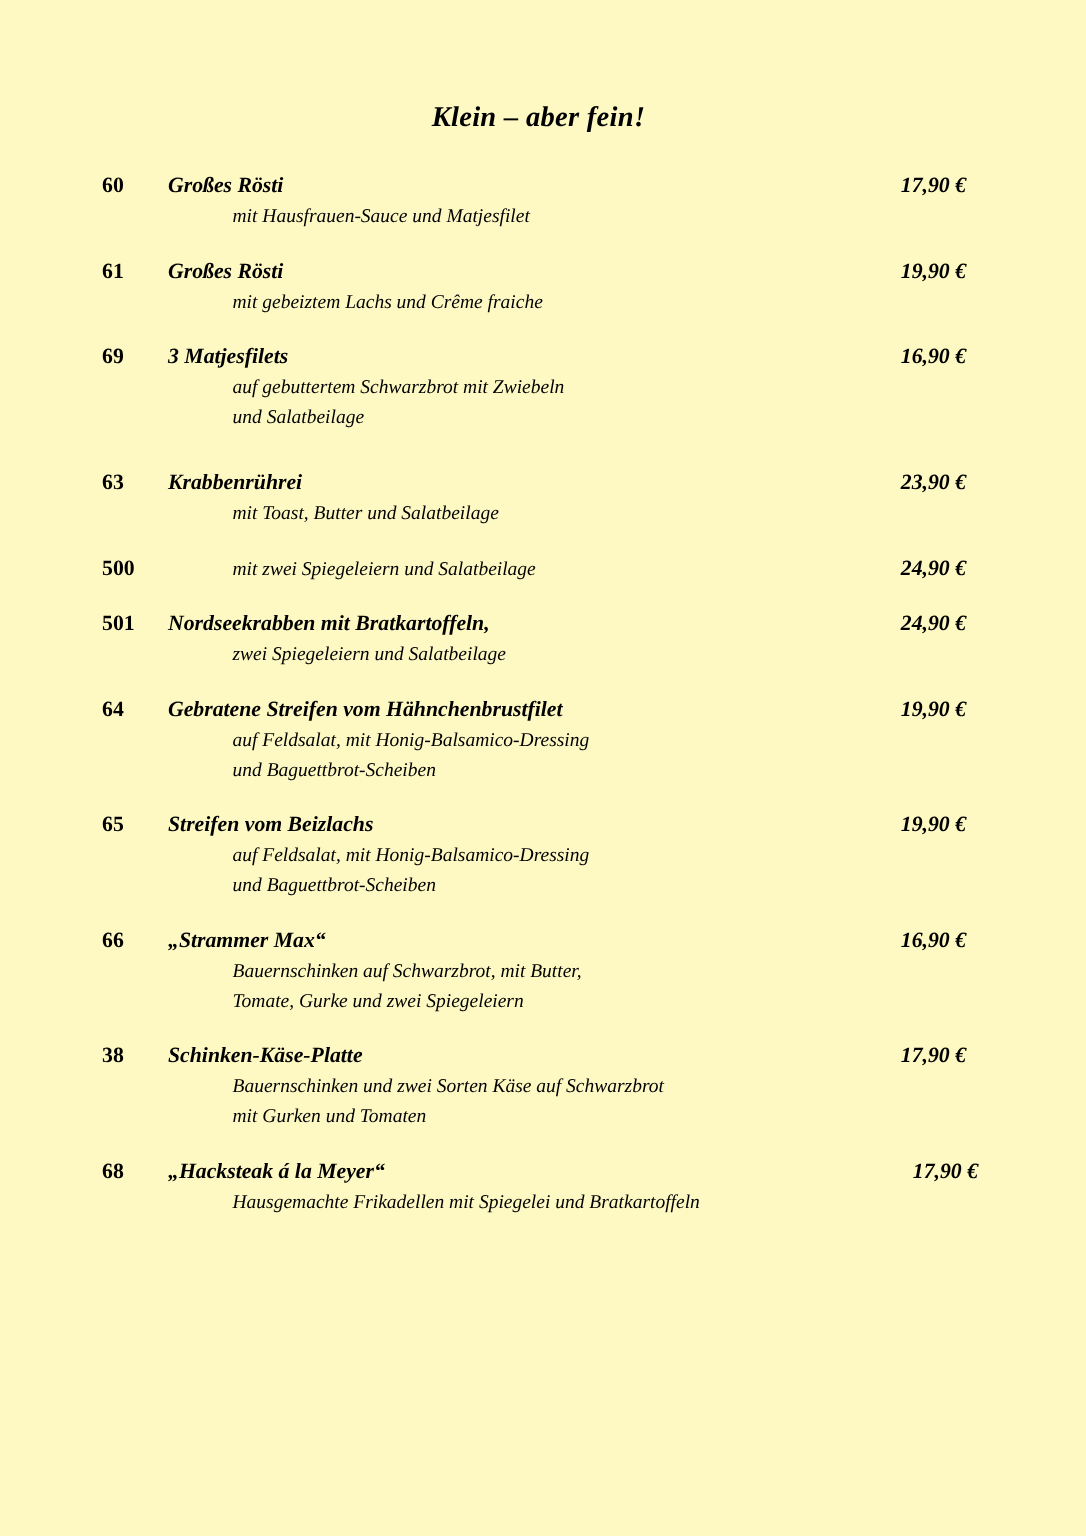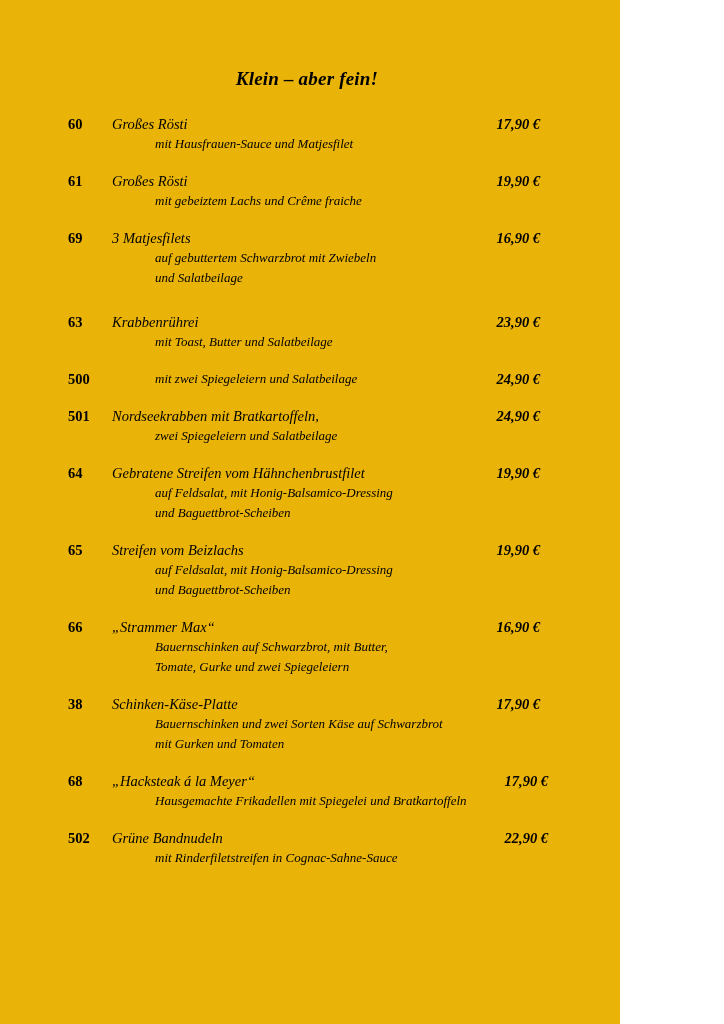--- a/index.html
+++ b/index.html
@@ -2,23 +2,23 @@
 <html><head>
 <meta charset="utf-8">
 <style>
   html, body {
     margin: 0;
     padding: 0;
     background: #ffffff;
   }
   .page {
     position: relative;
-    width: 620px;
+    width: 724px;
     height: 1024px;
-    background: #eab308;
+    background: #fef9c3;
     font-family: "Liberation Serif", "DejaVu Serif", serif;
     color: #000000;
     overflow: hidden;
   }
 
   .menu-title {
     text-align: center;
     font-size: 19px;
     font-weight: bold;
     font-style: italic;
@@ -51,21 +51,21 @@
     line-height: 20px;
   }
 
   .item-body {
     padding-left: 44px;
     padding-right: 96px;
   }
 
   .item-name {
     font-size: 14.5px;
-    font-weight: normal;
+    font-weight: bold;
     font-style: italic;
     line-height: 20px;
     white-space: pre;
   }
 
   .item-desc {
     font-size: 13px;
     font-style: italic;
     line-height: 20px;
     padding-left: 43px;
@@ -194,23 +194,15 @@
 
     <div class="menu-item">
       <span class="item-number">68</span>
       <div class="item-body">
         <div class="item-name">„Hacksteak á la Meyer“</div>
         <div class="item-desc">Hausgemachte Frikadellen mit Spiegelei und Bratkartoffeln</div>
       </div>
       <span class="item-price shift-right">17,90 €</span>
     </div>
 
-    <div class="menu-item">
-      <span class="item-number">502</span>
-      <div class="item-body">
-        <div class="item-name">Grüne Bandnudeln</div>
-        <div class="item-desc">mit Rinderfiletstreifen in Cognac-Sahne-Sauce</div>
-      </div>
-      <span class="item-price shift-right">22,90 €</span>
-    </div>
 
   </div>
 </div>
 
 </body></html>

